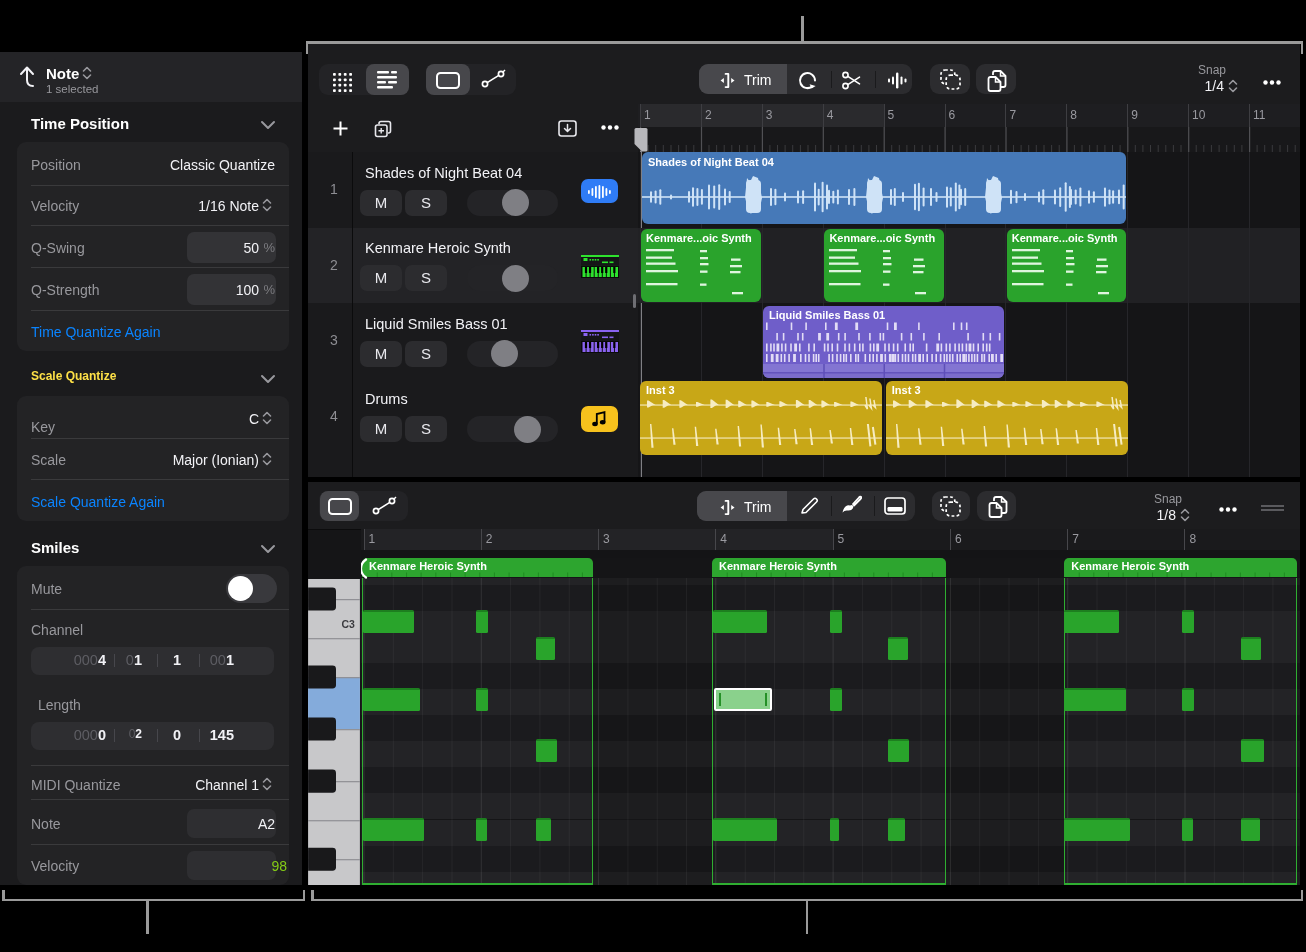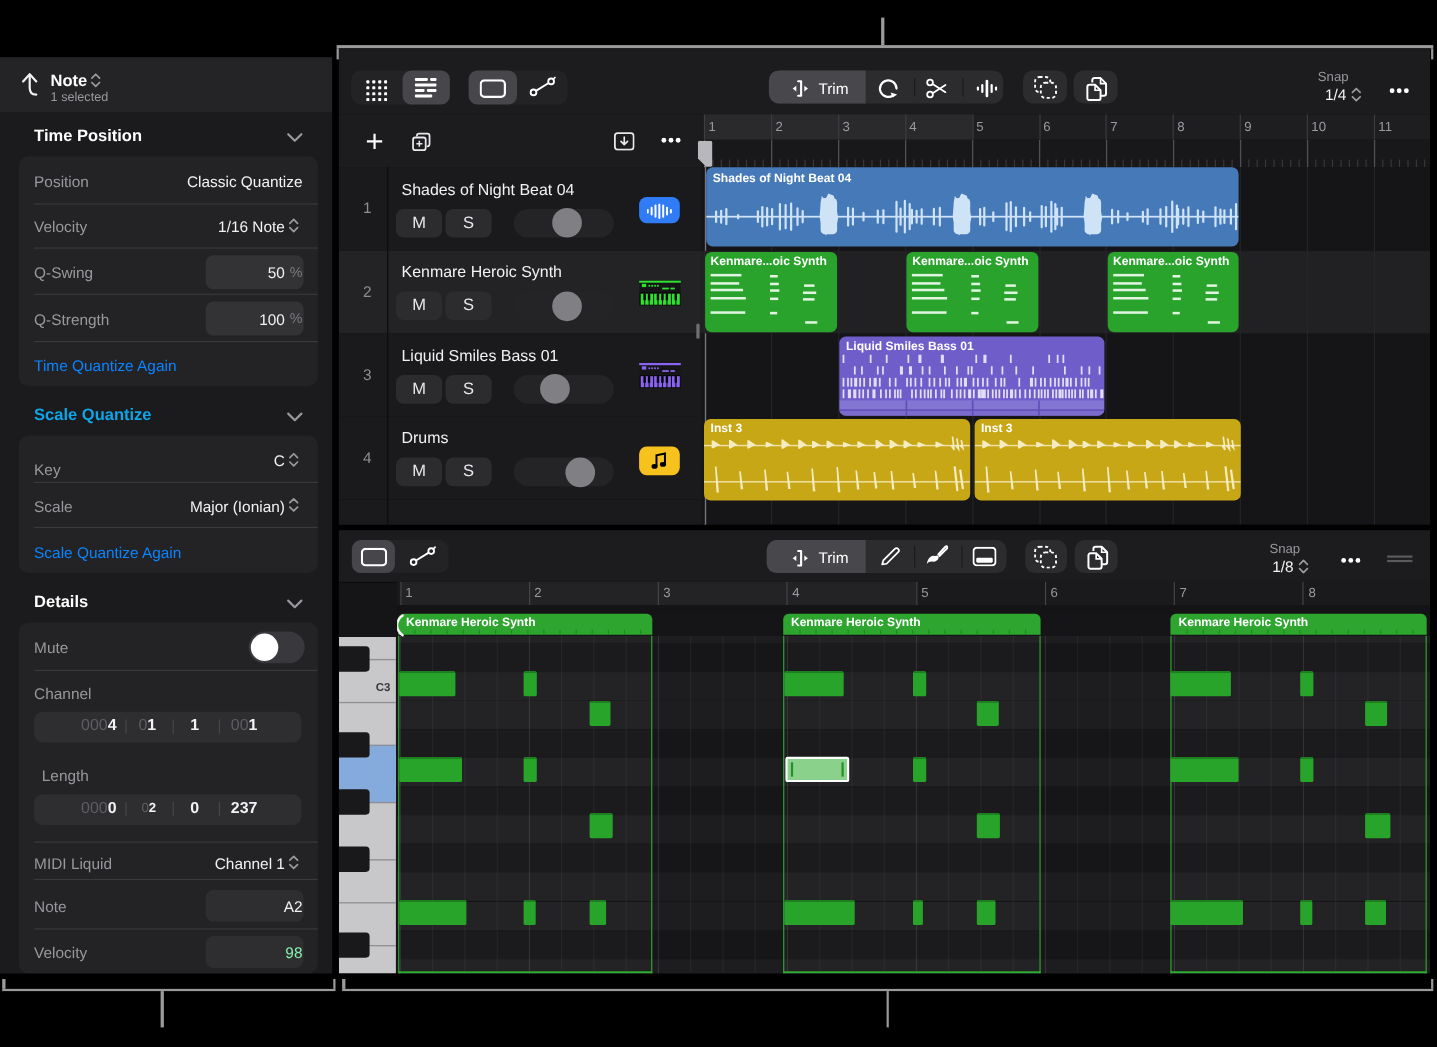--- a/index.html
+++ b/index.html
@@ -52,41 +52,41 @@
 <div class="abs" style="left:187px;top:180px;width:89px;height:31px;background:#333336;border-radius:7px"></div>
 <div class="abs" style="right:43px;top:188px;color:#f2f2f6;font-size:14px">50</div>
 <div class="abs" style="right:27px;top:188px;color:#7c7c80;font-size:13px">%</div>
 <div class="abs" style="left:31px;top:214.5px;width:258px;height:1px;background:#3a3a3c"></div>
 <div class="abs lbl" style="left:31px;top:230px">Q-Strength</div>
 <div class="abs" style="left:187px;top:222px;width:89px;height:31px;background:#333336;border-radius:7px"></div>
 <div class="abs" style="right:43px;top:230px;color:#f2f2f6;font-size:14px">100</div>
 <div class="abs" style="right:27px;top:230px;color:#7c7c80;font-size:13px">%</div>
 <div class="abs" style="left:31px;top:257.5px;width:258px;height:1px;background:#3a3a3c"></div>
 <div class="abs" style="left:31px;top:272px;color:#0a84ff;font-size:14px">Time Quantize Again</div>
-<div class="abs" style="left:31px;top:317px;color:#0ea5e9;font-size:15px;font-weight:bold">Scale Quantize</div>
+<div class="abs" style="left:31px;top:317px;color:#fde047;font-size:12px;font-weight:bold">Scale Quantize</div>
 <svg class="abs" style="left:260px;top:322px" width="16" height="10" viewBox="0 0 16 10">
 <path d="M2 2 L8 8 L14 2" stroke="#98989d" stroke-width="2" fill="none" stroke-linecap="round" stroke-linejoin="round"></path>
     </svg>
 <div class="abs" style="left:17px;top:344px;width:272px;height:125px;background:#232325;border-radius:9px"></div>
 <div class="abs lbl" style="left:31px;top:367px">Key</div>
 <div class="abs val" style="right:43px;top:359px">C</div>
 <svg class="abs" style="left:262px;top:358px" width="10" height="16" viewBox="0 0 10 16">
 <path d="M1.5 6 L5 2.5 L8.5 6" stroke="#98989d" stroke-width="1.6" fill="none" stroke-linecap="round" stroke-linejoin="round"></path>
 <path d="M1.5 10 L5 13.5 L8.5 10" stroke="#98989d" stroke-width="1.6" fill="none" stroke-linecap="round" stroke-linejoin="round"></path>
 </svg>
 <div class="abs" style="left:31px;top:386px;width:258px;height:1px;background:#3a3a3c"></div>
 <div class="abs lbl" style="left:31px;top:400px">Scale</div>
 <div class="abs val" style="right:43px;top:400px">Major (Ionian)</div>
 <svg class="abs" style="left:262px;top:399px" width="10" height="16" viewBox="0 0 10 16">
 <path d="M1.5 6 L5 2.5 L8.5 6" stroke="#98989d" stroke-width="1.6" fill="none" stroke-linecap="round" stroke-linejoin="round"></path>
 <path d="M1.5 10 L5 13.5 L8.5 10" stroke="#98989d" stroke-width="1.6" fill="none" stroke-linecap="round" stroke-linejoin="round"></path>
 </svg>
 <div class="abs" style="left:31px;top:427px;width:258px;height:1px;background:#3a3a3c"></div>
 <div class="abs" style="left:31px;top:442px;color:#0a84ff;font-size:14px">Scale Quantize Again</div>
-<div class="abs" style="left:31px;top:487px;color:#fff;font-size:15px;font-weight:bold">Details</div>
+<div class="abs" style="left:31px;top:487px;color:#fff;font-size:15px;font-weight:bold">Smiles</div>
 <svg class="abs" style="left:260px;top:492px" width="16" height="10" viewBox="0 0 16 10">
 <path d="M2 2 L8 8 L14 2" stroke="#98989d" stroke-width="2" fill="none" stroke-linecap="round" stroke-linejoin="round"></path>
     </svg>
 <div class="abs" style="left:17px;top:514px;width:272px;height:319px;background:#232325;border-radius:9px"></div>
 <div class="abs lbl" style="left:31px;top:529px">Mute</div>
 <div class="abs" style="left:226px;top:522px;width:51px;height:29px;background:#39393d;border-radius:15px"></div>
 <div class="abs" style="left:228px;top:524px;width:25px;height:25px;background:#fff;border-radius:13px"></div>
 <div class="abs" style="left:31px;top:557px;width:258px;height:1px;background:#3a3a3c"></div>
 <div class="abs lbl" style="left:31px;top:570px">Channel</div>
 <div class="abs" style="left:31px;top:595px;width:243px;height:28px;background:#2e2e31;border-radius:8px"></div>
@@ -95,39 +95,39 @@
 <div class="abs" style="left:111px;top:600px;width:70px;text-align:right;font-size:14.5px"><span style="color:#f2f2f6;font-weight:bold">1</span></div>
 <div class="abs" style="left:164px;top:600px;width:70px;text-align:right;font-size:14.5px"><span style="color:#5d5d63">00</span><span style="color:#f2f2f6;font-weight:bold">1</span></div>
 <div class="abs" style="left:114px;top:602px;width:1px;height:13px;background:#47474c"></div>
 <div class="abs" style="left:157px;top:602px;width:1px;height:13px;background:#47474c"></div>
 <div class="abs" style="left:199px;top:602px;width:1px;height:13px;background:#47474c"></div>
 <div class="abs lbl" style="left:38px;top:645px">Length</div>
 <div class="abs" style="left:31px;top:670px;width:243px;height:28px;background:#2e2e31;border-radius:8px"></div>
 <div class="abs" style="left:36px;top:675px;width:70px;text-align:right;font-size:14.5px"><span style="color:#5d5d63">000</span><span style="color:#f2f2f6;font-weight:bold">0</span></div>
 <div class="abs" style="left:72px;top:675px;width:70px;text-align:right;font-size:12px"><span style="color:#5d5d63">0</span><span style="color:#f2f2f6;font-weight:bold">2</span></div>
 <div class="abs" style="left:111px;top:675px;width:70px;text-align:right;font-size:14.5px"><span style="color:#f2f2f6;font-weight:bold">0</span></div>
-<div class="abs" style="left:164px;top:675px;width:70px;text-align:right;font-size:14.5px"><span style="color:#f2f2f6;font-weight:bold">237</span></div>
+<div class="abs" style="left:164px;top:675px;width:70px;text-align:right;font-size:14.5px"><span style="color:#f2f2f6;font-weight:bold">145</span></div>
 <div class="abs" style="left:114px;top:677px;width:1px;height:13px;background:#47474c"></div>
 <div class="abs" style="left:157px;top:677px;width:1px;height:13px;background:#47474c"></div>
 <div class="abs" style="left:199px;top:677px;width:1px;height:13px;background:#47474c"></div>
 <div class="abs" style="left:31px;top:713px;width:258px;height:1px;background:#3a3a3c"></div>
-<div class="abs lbl" style="left:31px;top:725px">MIDI Liquid</div>
+<div class="abs lbl" style="left:31px;top:725px">MIDI Quantize</div>
 <div class="abs val" style="right:43px;top:725px">Channel 1</div>
 <svg class="abs" style="left:262px;top:724px" width="10" height="16" viewBox="0 0 10 16">
 <path d="M1.5 6 L5 2.5 L8.5 6" stroke="#98989d" stroke-width="1.6" fill="none" stroke-linecap="round" stroke-linejoin="round"></path>
 <path d="M1.5 10 L5 13.5 L8.5 10" stroke="#98989d" stroke-width="1.6" fill="none" stroke-linecap="round" stroke-linejoin="round"></path>
 </svg>
 <div class="abs" style="left:31px;top:747px;width:258px;height:1px;background:#3a3a3c"></div>
 <div class="abs lbl" style="left:31px;top:764px">Note</div>
 <div class="abs" style="left:187px;top:757px;width:89px;height:29px;background:#2e2e31;border-radius:7px"></div>
 <div class="abs" style="right:27px;top:764px;color:#f2f2f6;font-size:14px">A2</div>
 <div class="abs" style="left:31px;top:792px;width:258px;height:1px;background:#3a3a3c"></div>
 <div class="abs lbl" style="left:31px;top:806px">Velocity</div>
 <div class="abs" style="left:187px;top:799px;width:89px;height:29px;background:#2e2e31;border-radius:7px"></div>
-<div class="abs" style="right:27px;top:806px;color:#86efac;font-size:14px">98</div>
+<div class="abs" style="right:15px;top:806px;color:#84cc16;font-size:14px">98</div>
 </div>
 
 <div class="abs" style="left:308px;top:43.5px;width:992px;height:433.5px;background:#151517;overflow:hidden">
 <div class="abs" style="left:0;top:0;width:992px;height:60.5px;background:#1c1c1e;border-bottom:1px solid #0c0c0d"></div>
 <div class="abs" style="left:10.6px;top:20.5px;width:90px;height:31px;background:#232326;border-radius:9px"></div>
 <svg class="abs" style="left:24px;top:28px" width="20" height="20" viewBox="-1 -1 20 20">
       <rect x="0.0" y="0.0" width="2.8" height="2.8" rx="0.8" fill="#fff"></rect>
       <rect x="5.4" y="0.0" width="2.8" height="2.8" rx="0.8" fill="#fff"></rect>
       <rect x="10.8" y="0.0" width="2.8" height="2.8" rx="0.8" fill="#fff"></rect>
       <rect x="16.200000000000003" y="0.0" width="2.8" height="2.8" rx="0.8" fill="#fff"></rect>

